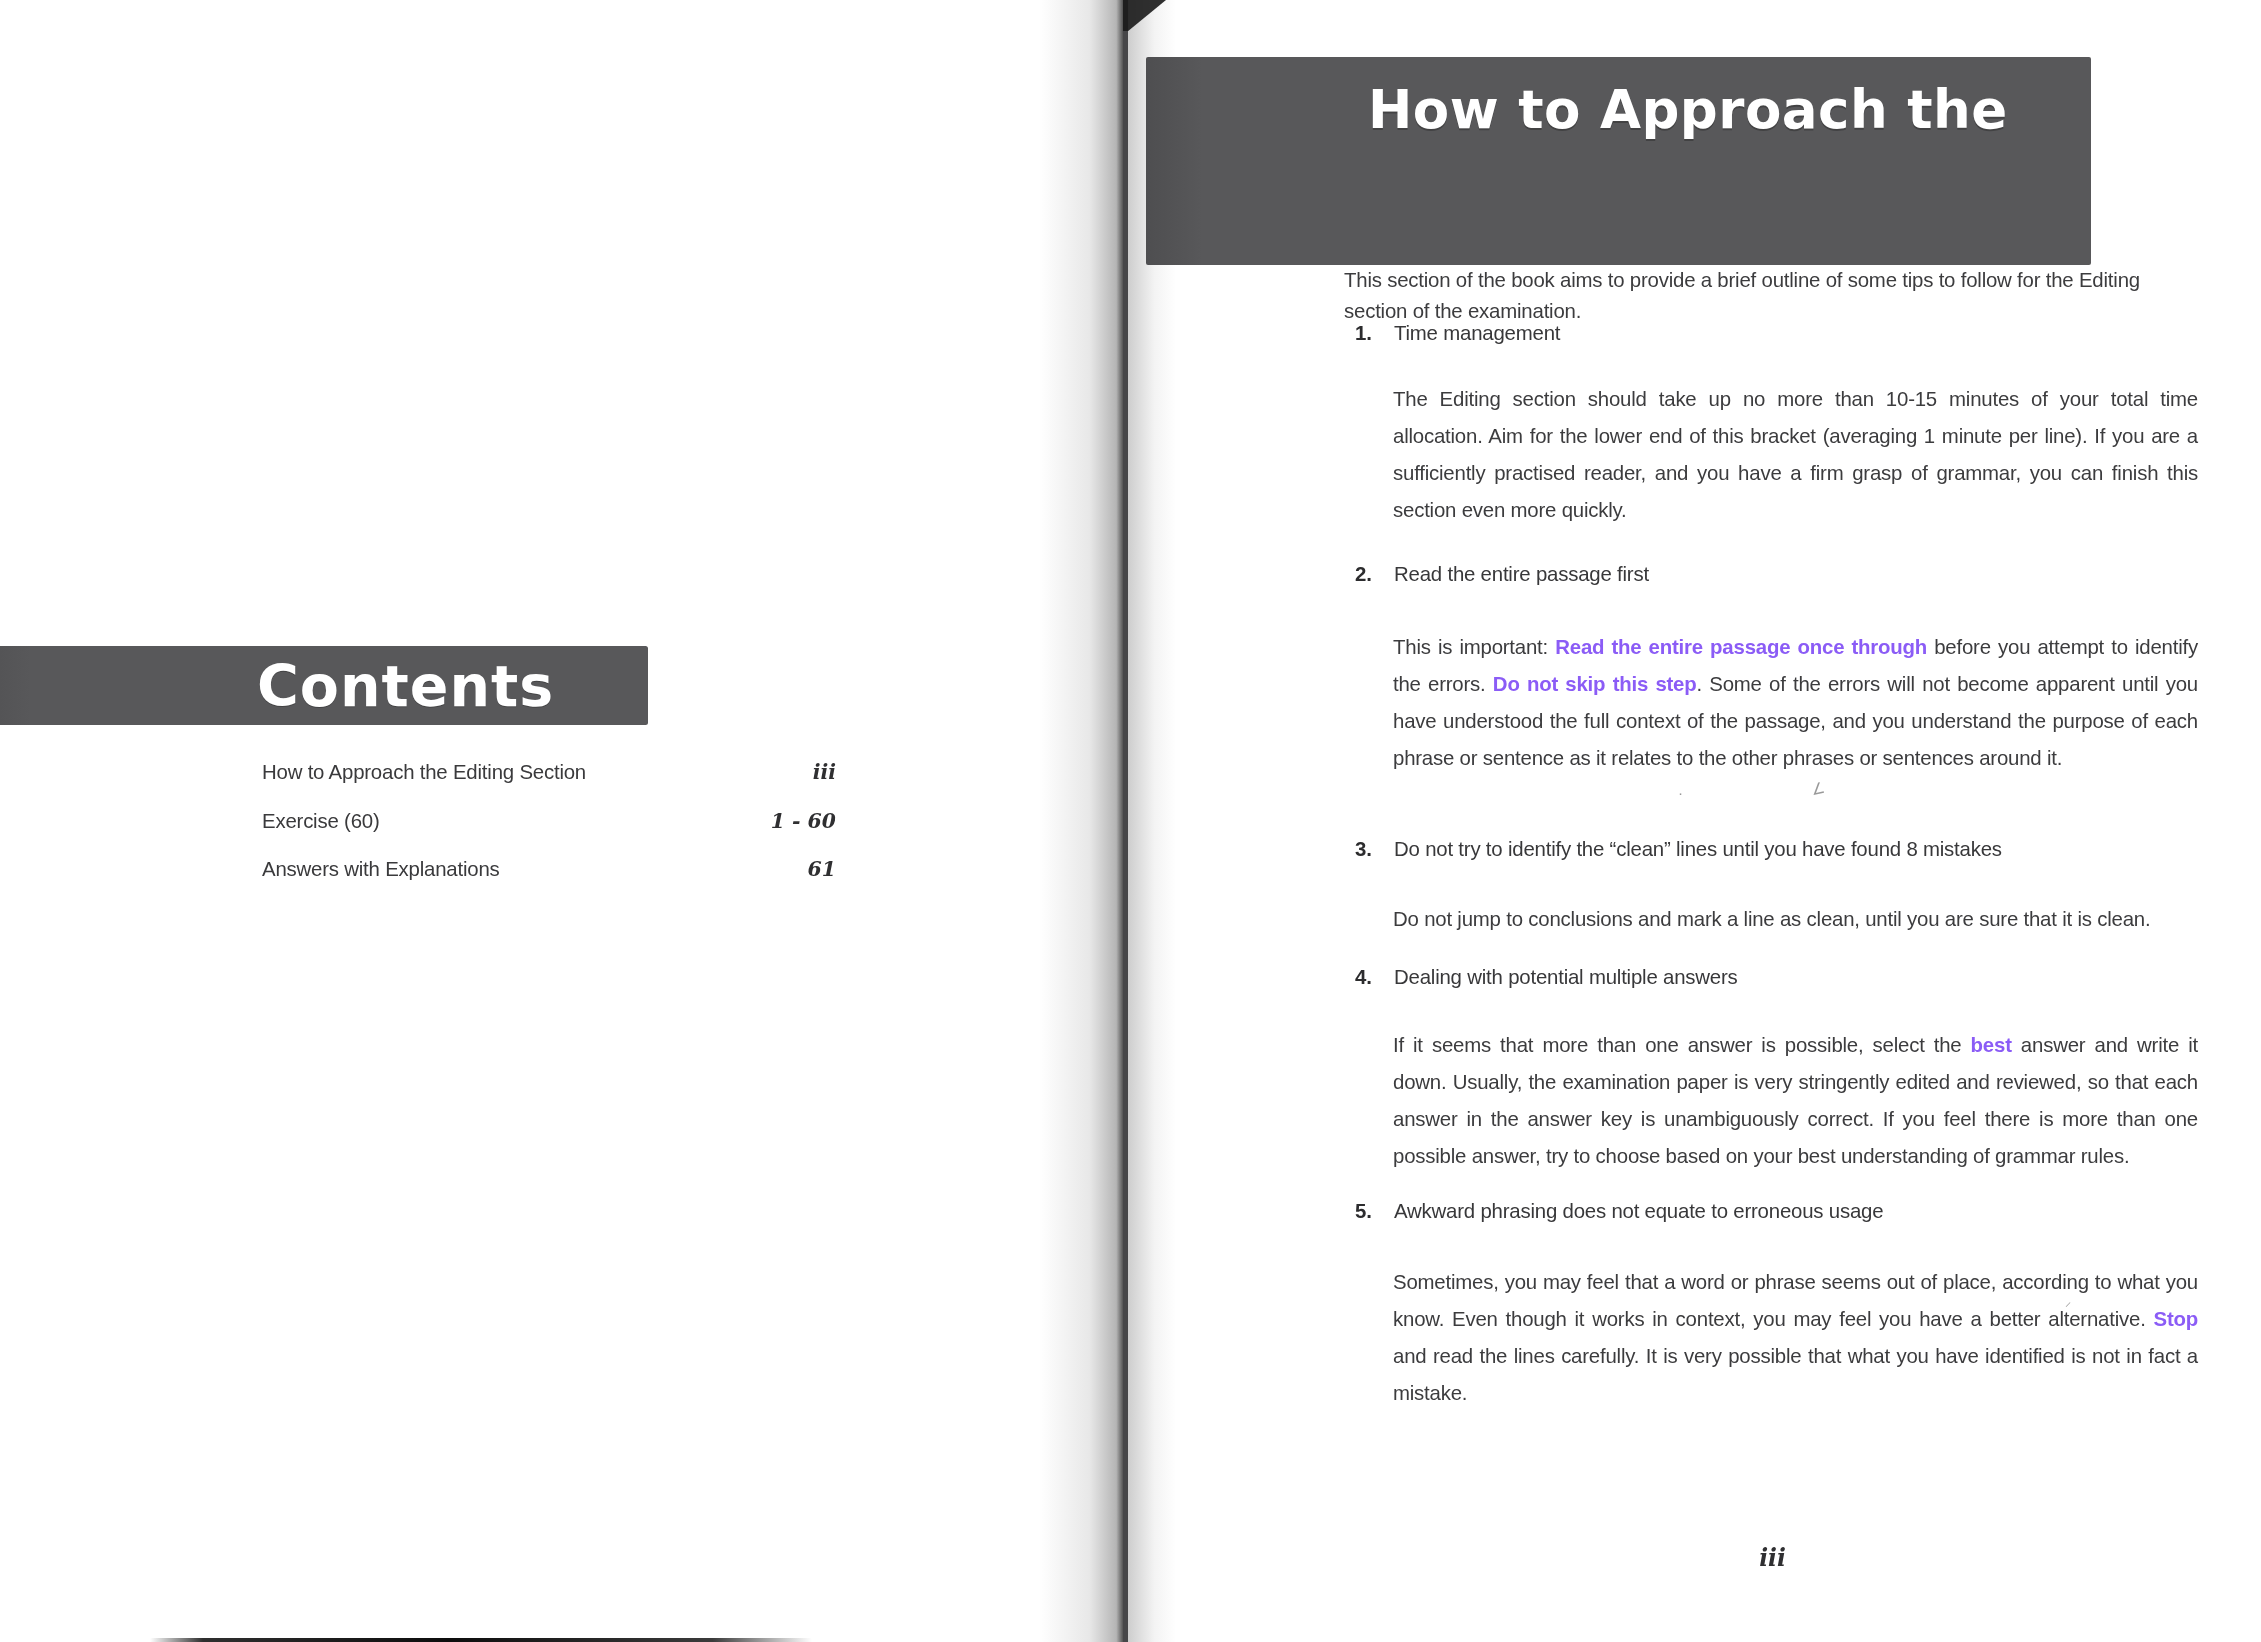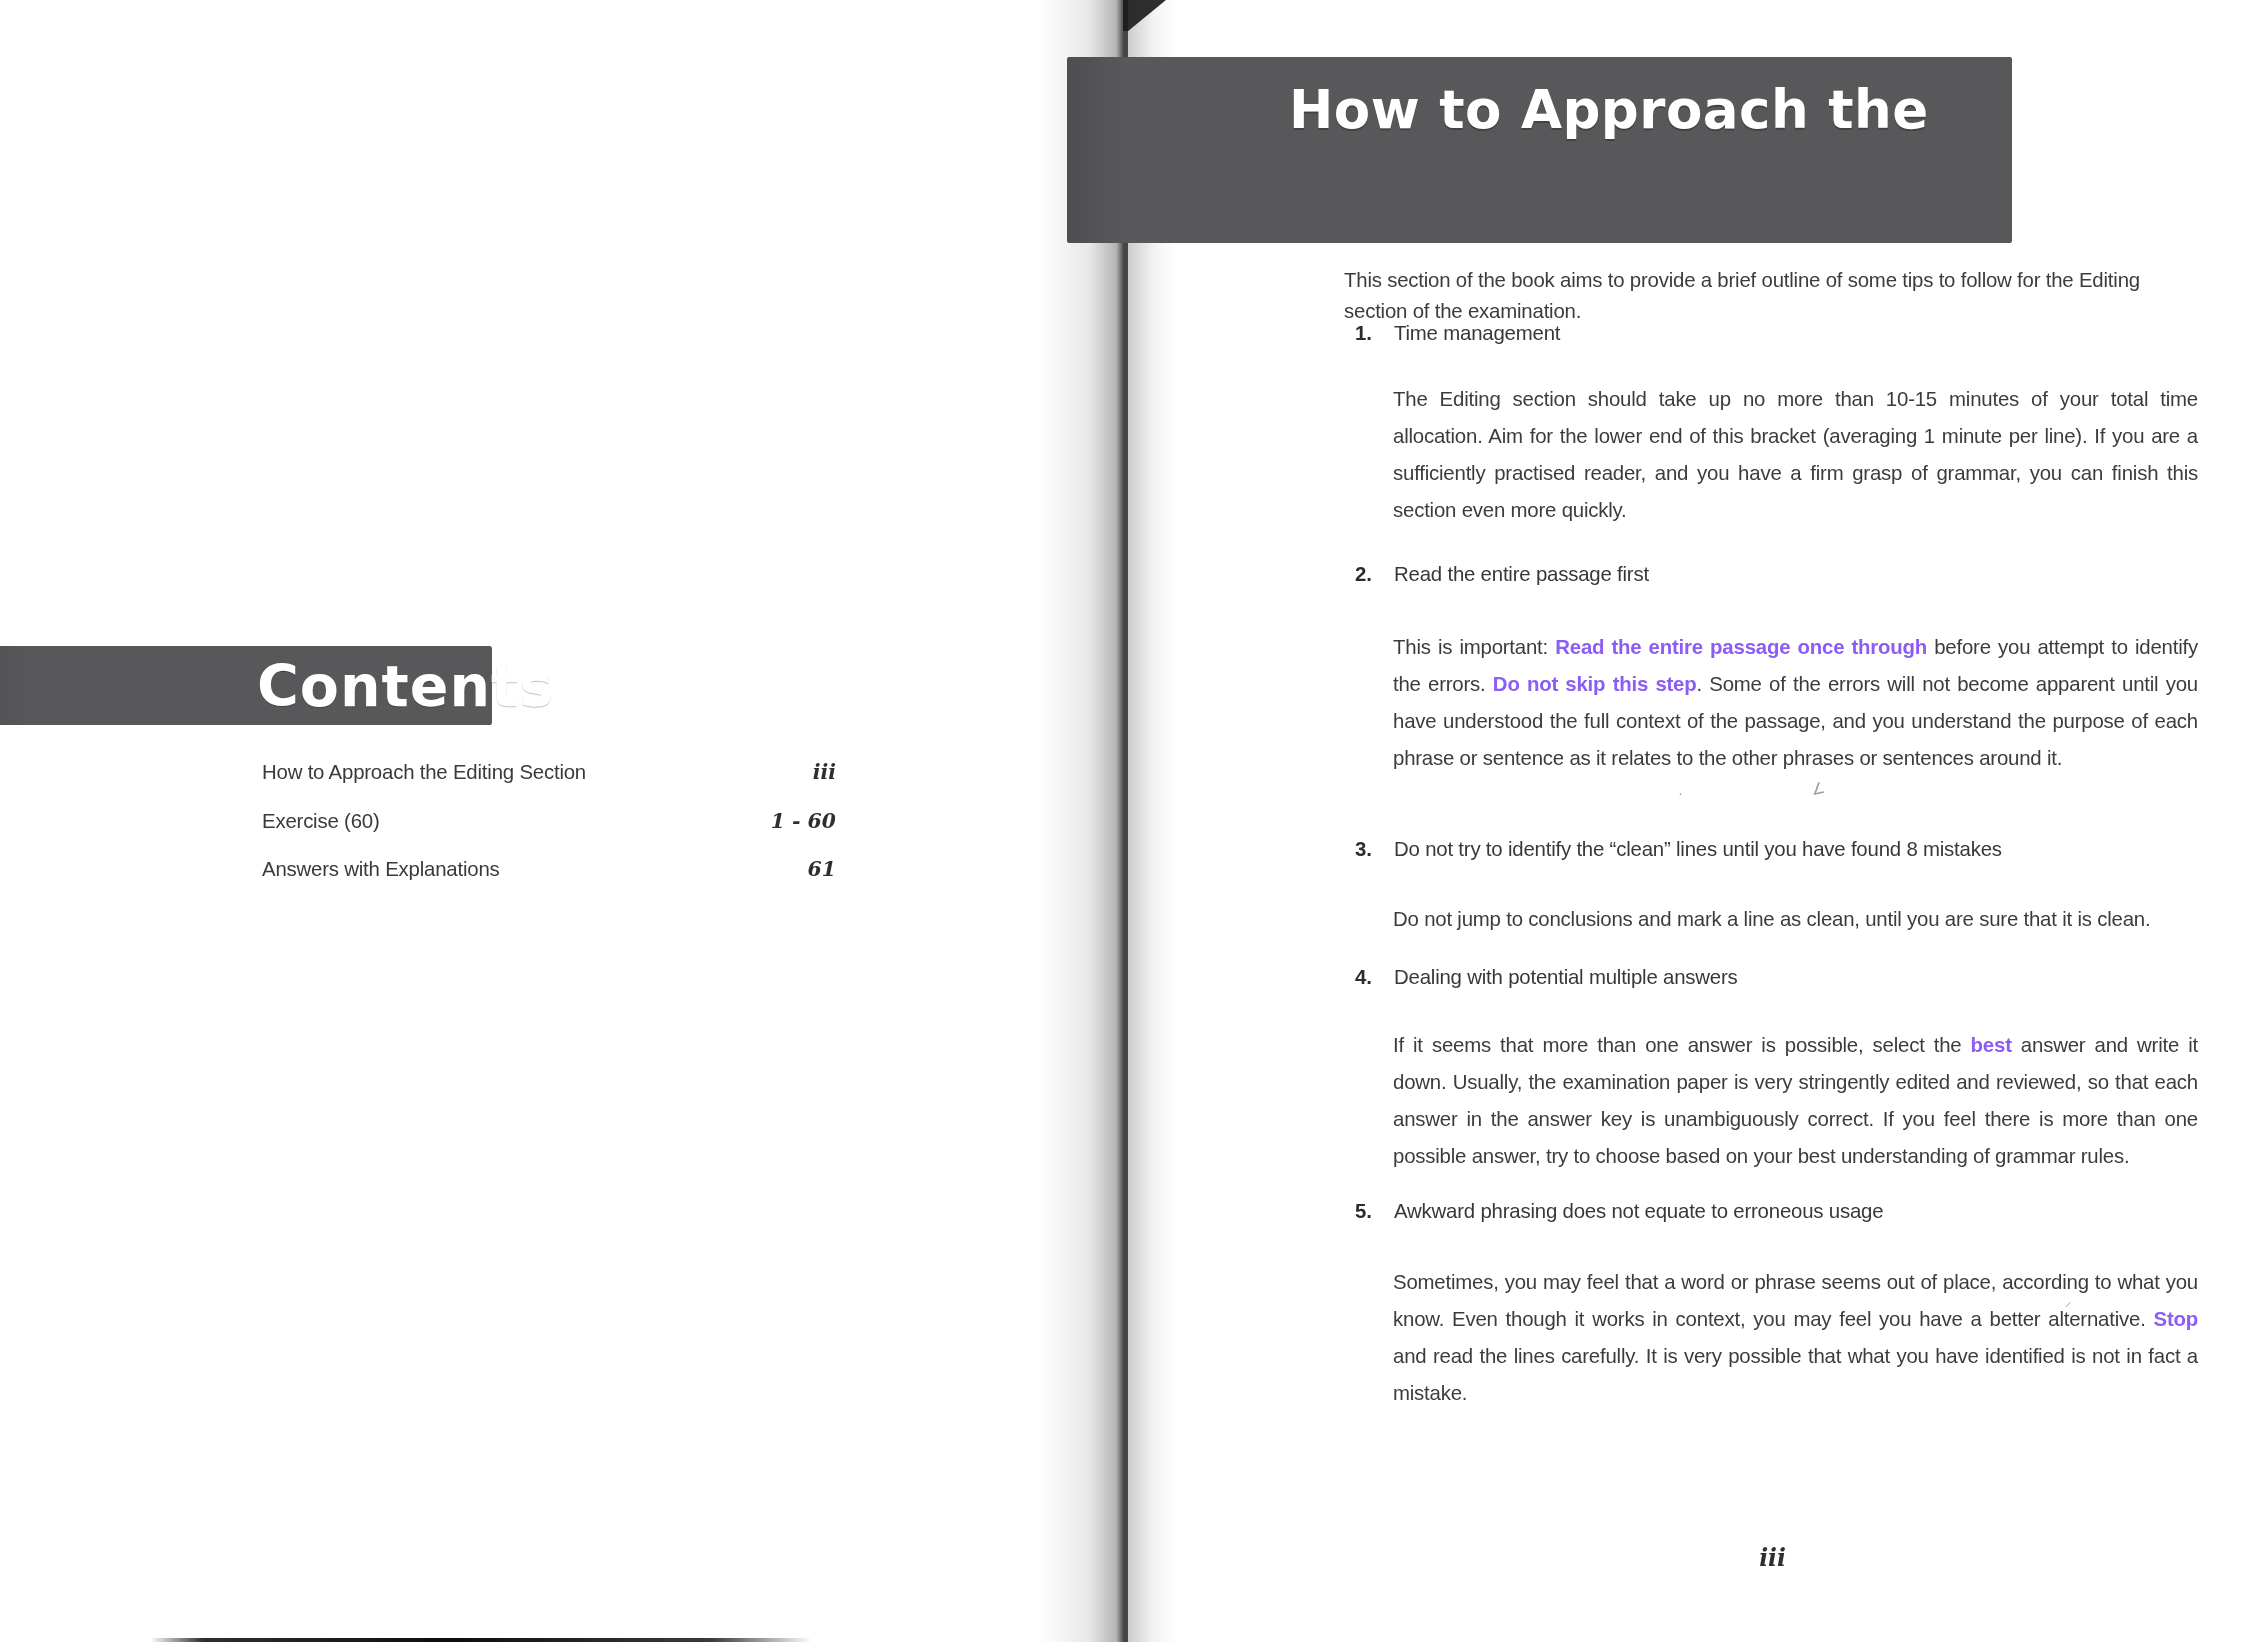--- a/index.html
+++ b/index.html
@@ -4,21 +4,21 @@
 <style>
   html,body{margin:0;padding:0;}
   body{
     width:2261px;height:1643px;position:relative;overflow:hidden;
     background:#ffffff;
     font-family:"Liberation Sans", sans-serif;
     color:#3a3a3c;
   }
   
   .contents-banner{
-    position:absolute;left:0;top:646px;width:492px;height:79px;
+    position:absolute;left:0;top:646px;width:648px;height:79px;
     background:linear-gradient(to right,#545456 0,#58585a 31px,#58585a 100%);
     border-radius:0 2.5px 2.5px 0;
     display:flex;align-items:center;
   }
   .contents-banner .banner-text{
     margin-left:257px;
     font-family:"DejaVu Sans", sans-serif;
     font-weight:bold;font-size:57px;color:#ffffff;letter-spacing:1px;
     text-shadow:0 1px 0 rgba(0,0,0,0.25);
   }
@@ -56,21 +56,21 @@
   }
   .bottom-edge-bar{
     position:absolute;left:150px;top:1638px;width:662px;height:4.6px;
     background:linear-gradient(to right, rgba(10,10,10,0) 0%, rgba(10,10,10,0.85) 8%, #0d0d0d 45%, rgba(10,10,10,0.8) 85%, rgba(10,10,10,0) 100%);
     border-radius:2px;
   }
   .scan-speck{position:absolute;color:rgba(70,70,70,0.55);font-size:15.3px;}
 
   
   .title-banner{
-    position:absolute;left:1067px;top:57px;width:945px;height:186px;
+    position:absolute;left:1146px;top:57px;width:945px;height:208px;
     background:linear-gradient(to right,#4e4e50 0,#58585a 56px,#58585a 100%);
     border-radius:2px;
   }
   .title-banner .title-line{
     position:absolute;left:222px;
     font-family:"DejaVu Sans", sans-serif;font-weight:bold;
     font-size:53px;line-height:53px;color:#ffffff;letter-spacing:0.5px;
     white-space:nowrap;
     text-shadow:0 1.5px 0 rgba(0,0,0,0.25);
   }

